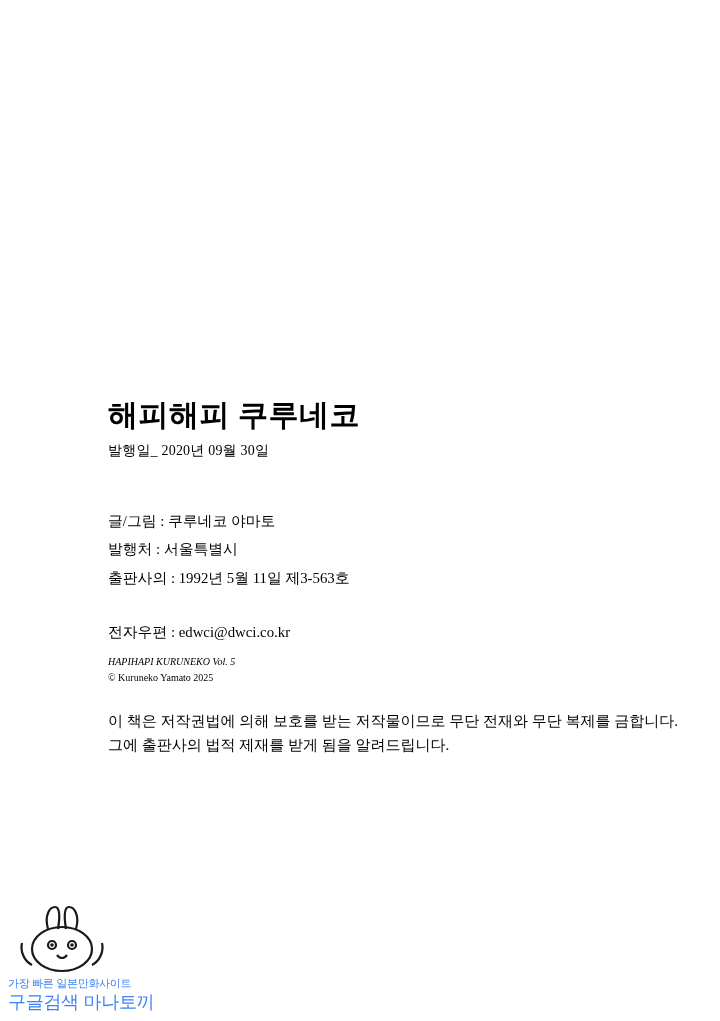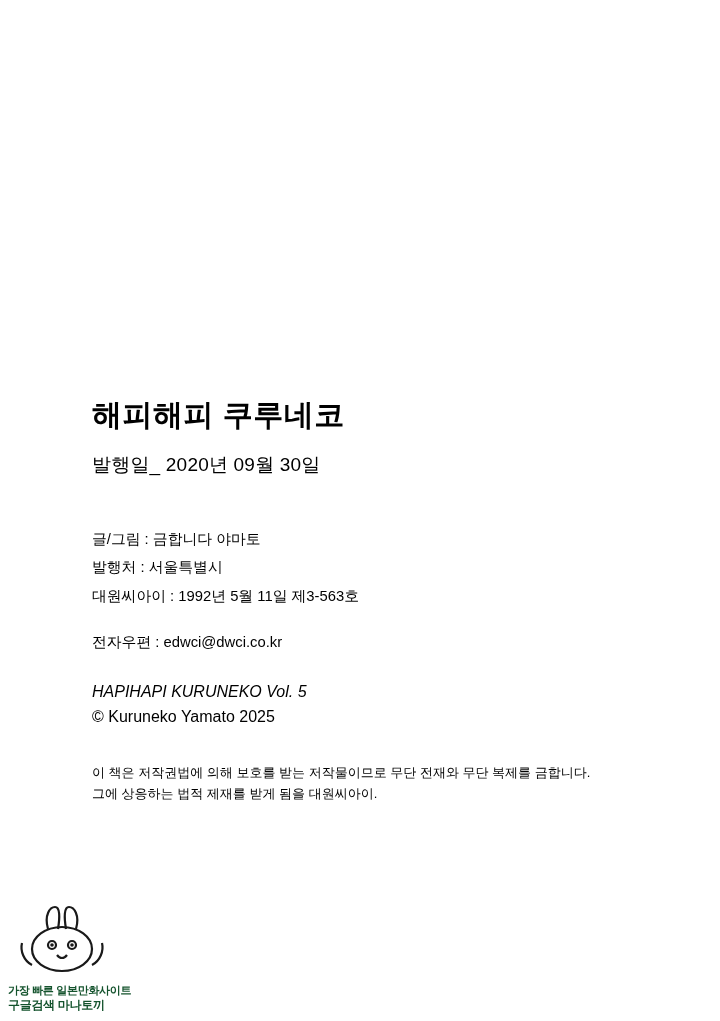--- a/index.html
+++ b/index.html
@@ -15,59 +15,60 @@
     color: #000000;
     overflow: hidden;
   }
   .page {
     position: absolute;
     inset: 0;
     background: #ffffff;
   }
   .colophon {
     position: absolute;
-    left: 92px;
+    left: 108px;
     top: 398px;
     width: 570px;
+    font-family: Liberation Serif, serif;
   }
   .book-title {
     font-size: 30px;
     font-weight: bold;
     letter-spacing: 0.5px;
     line-height: 1.15;
     margin: 0;
   }
   .pubdate {
-    font-size: 19px;
-    margin-top: 19px;
+    font-size: 14px;
+    margin-top: 9px;
     letter-spacing: 0.2px;
   }
   .credits {
     margin-top: 47px;
     font-size: 14.8px;
     line-height: 1.95;
   }
   .credits div {
     white-space: nowrap;
   }
   .email {
-    margin-top: 22px;
+    margin-top: 30px;
     font-size: 14.8px;
   }
   .rights {
-    margin-top: 28px;
-    font-size: 16px;
+    margin-top: 12px;
+    font-size: 10px;
     line-height: 1.55;
   }
   .rights .it {
     font-style: italic;
   }
   .notice {
-    margin-top: 32px;
-    font-size: 13px;
+    margin-top: 24px;
+    font-size: 15px;
     line-height: 1.62;
   }
   .watermark {
     position: absolute;
     left: 0;
     bottom: 0;
     width: 156px;
     height: 120px;
   }
   .wm-mark {
@@ -75,55 +76,55 @@
     left: 10px;
     top: 2px;
     width: 104px;
     height: 74px;
   }
   .wm-text {
     position: absolute;
     left: 8px;
     bottom: 8px;
     font-size: 12.5px;
-    font-weight: bold;
+    font-weight: normal;
     line-height: 1.25;
-    color: #14532d;
+    color: #3b82f6;
     letter-spacing: -0.3px;
   }
   .wm-text .l1 { font-size: 11px; }
-  .wm-text .l2 { font-size: 12px; }
+  .wm-text .l2 { font-size: 18px; }
 </style>
 </head>
 <body>
 
 <div class="page">
 
   <div class="colophon">
 
     <h1 class="book-title">해피해피 쿠루네코</h1>
 
     <div class="pubdate">발행일_ 2020년 09월 30일</div>
 
     <div class="credits">
-      <div>글/그림 : 금합니다 야마토</div>
+      <div>글/그림 : 쿠루네코 야마토</div>
       <div>발행처 : 서울특별시</div>
-      <div>대원씨아이 : 1992년 5월 11일 제3-563호</div>
+      <div>출판사의 : 1992년 5월 11일 제3-563호</div>
     </div>
 
     <div class="email">전자우편 : edwci@dwci.co.kr</div>
 
     <div class="rights">
       <div class="it">HAPIHAPI KURUNEKO Vol. 5</div>
       <div>© Kuruneko Yamato 2025</div>
     </div>
 
     <div class="notice">
       <div>이 책은 저작권법에 의해 보호를 받는 저작물이므로 무단 전재와 무단 복제를 금합니다.</div>
-      <div>그에 상응하는 법적 제재를 받게 됨을 대원씨아이.</div>
+      <div>그에 출판사의 법적 제재를 받게 됨을 알려드립니다.</div>
     </div>
 
   </div>
 
   <div class="watermark">
     <svg class="wm-mark" viewBox="0 0 104 74" aria-hidden="true">
       <g fill="none" stroke="#1a1a1a" stroke-width="2.2">
         <ellipse cx="52" cy="46" rx="30" ry="22"></ellipse>
         <path d="M38 26 C34 12, 40 4, 45 4 C50 4, 50 14, 48 26"></path>
         <path d="M66 26 C70 12, 64 4, 59 4 C54 4, 54 14, 56 26"></path>

